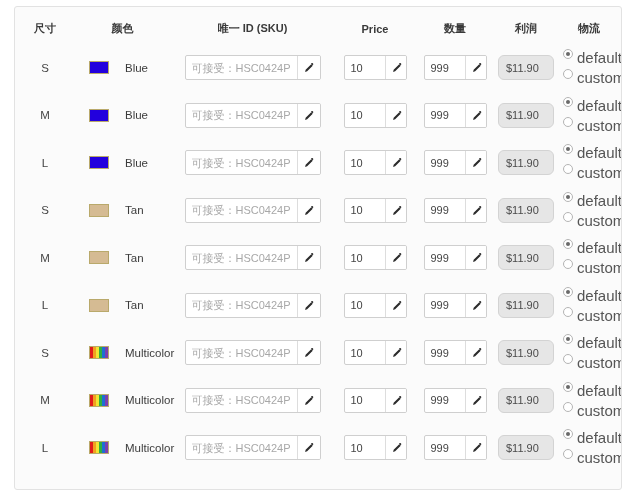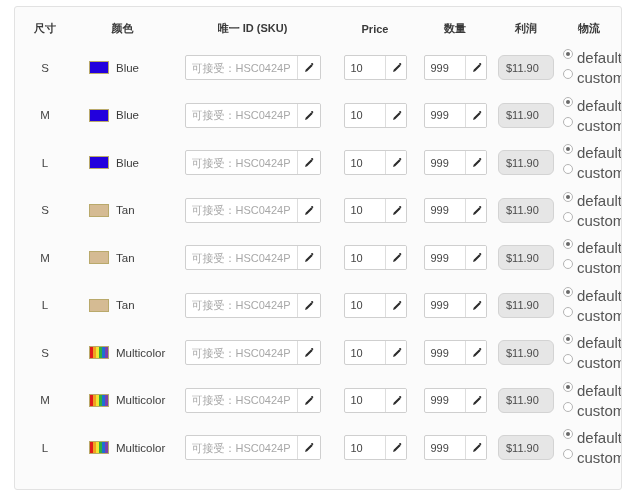--- a/index.html
+++ b/index.html
@@ -72,21 +72,21 @@
   .size-cell {
     font-size: 11.5px;
     color: #444444;
   }
 
   .color-cell {
     display: flex;
     align-items: center;
     justify-content: flex-start;
     padding-left: 14px;
-    gap: 7px;
+    gap: 16px;
   }
 
   .swatch {
     width: 20px;
     height: 13px;
     border: 1px solid #b9a96b;
     box-sizing: border-box;
     flex: 0 0 auto;
   }
   .swatch-blue { background: #2200dd; }

